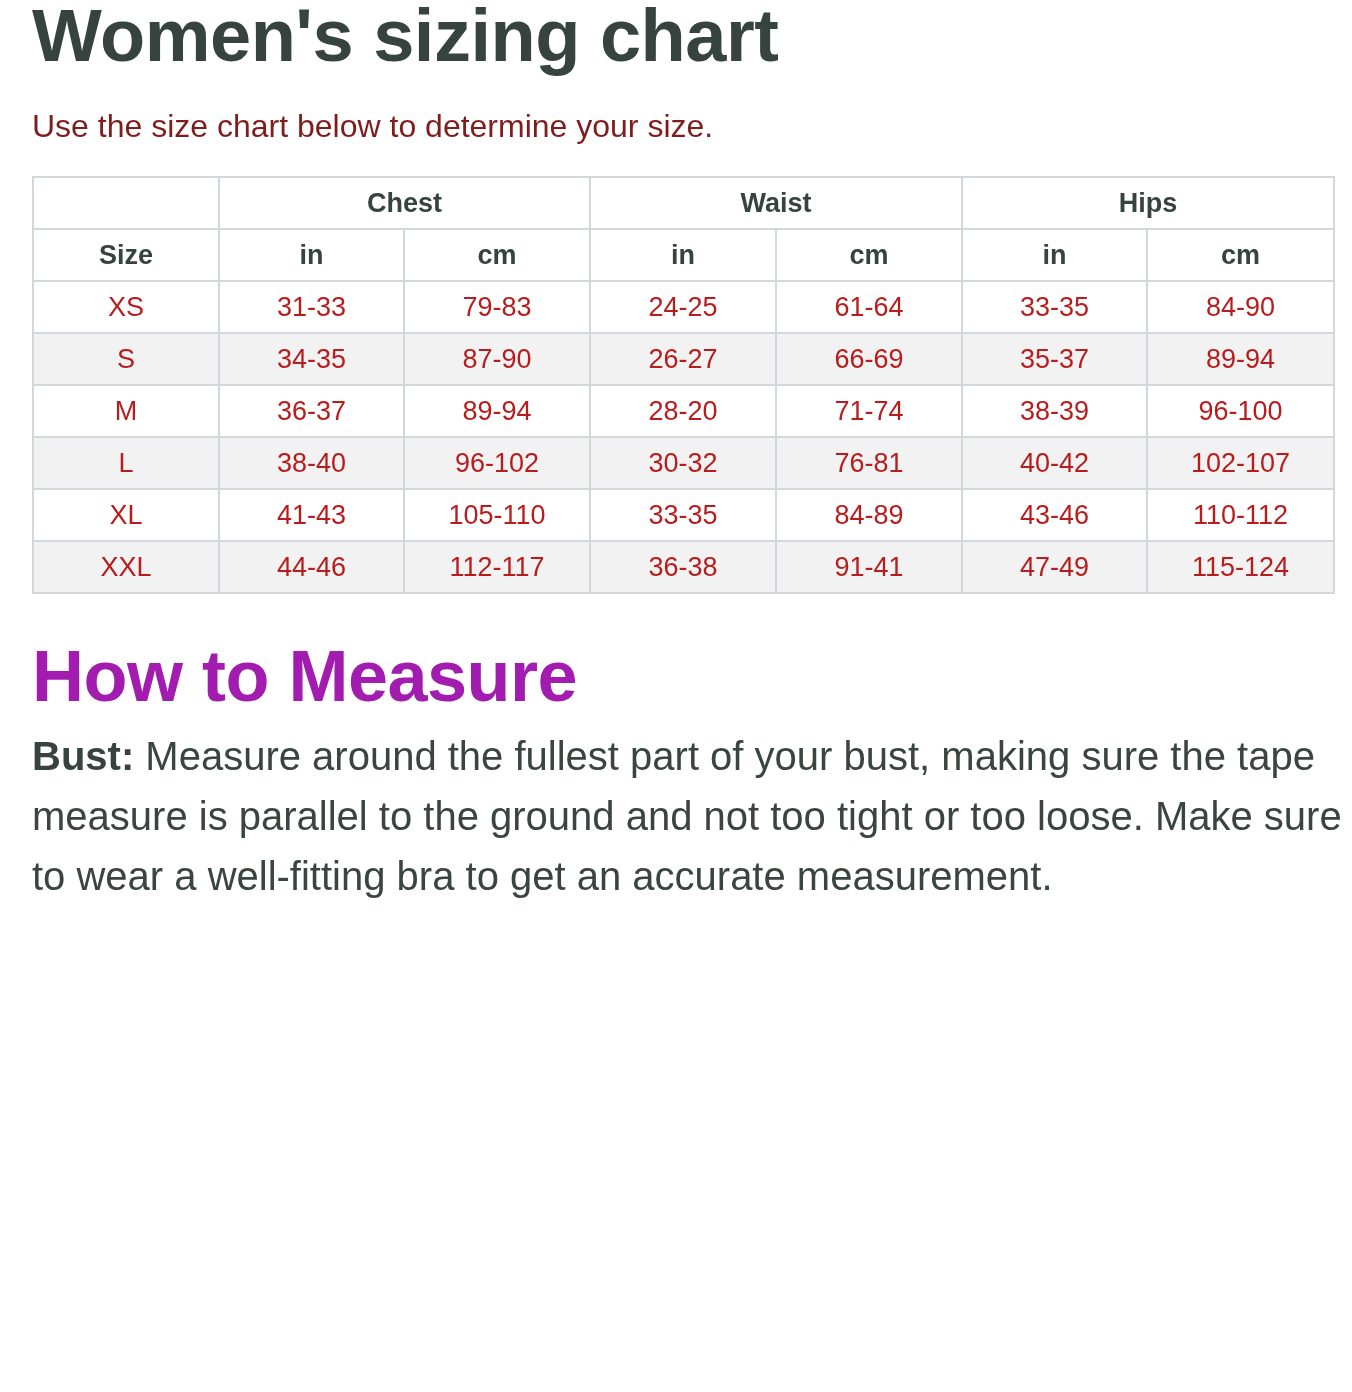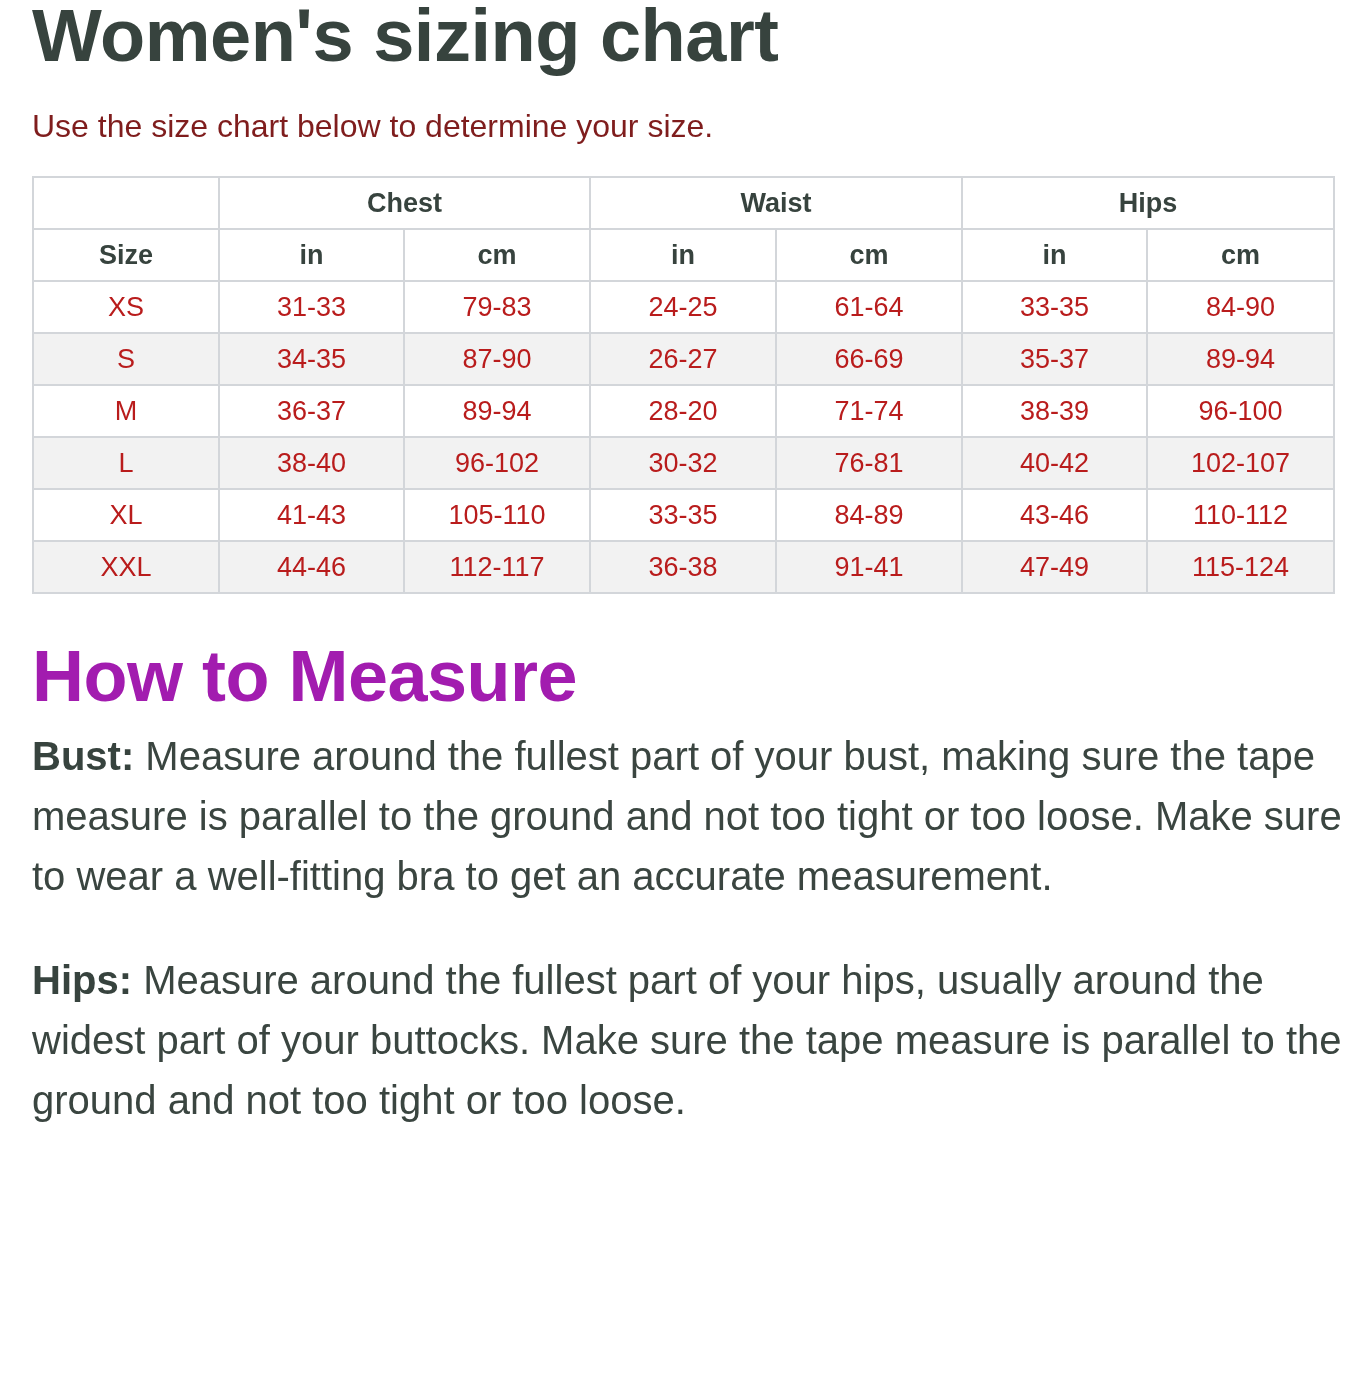--- a/index.html
+++ b/index.html
@@ -174,17 +174,13 @@
       </tr>
     </tbody>
   </table>
 
   <h2 class="section-title">How to Measure</h2>
 
   <p class="para">
     <b>Bust:</b>
     <span>Measure around the fullest part of your bust, making sure the tape measure is parallel to the ground and not too tight or too loose. Make sure to wear a well-fitting bra to get an accurate measurement.</span>
   </p>
-  <p class="para">
-    <b>Hips:</b>
-    <span>Measure around the fullest part of your hips, usually around the widest part of your buttocks. Make sure the tape measure is parallel to the ground and not too tight or too loose.</span>
-  </p>
 </div>
 
 </body></html>

